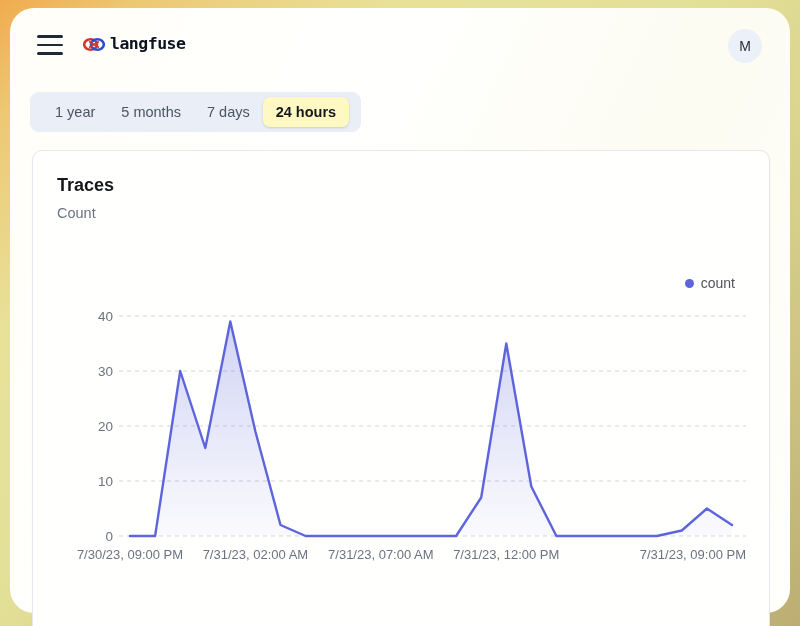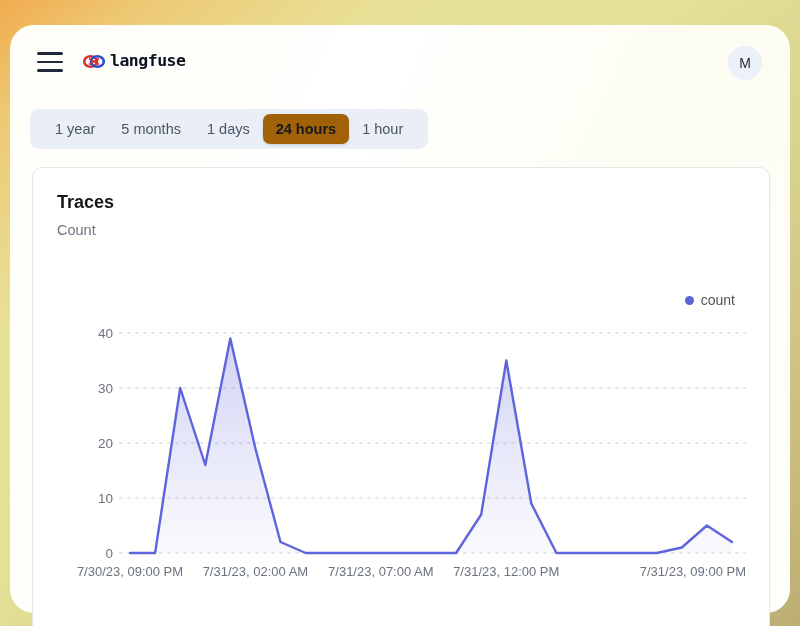--- a/index.html
+++ b/index.html
@@ -1,36 +1,36 @@
 <!DOCTYPE html>
 <html><head>
 <meta charset="utf-8">
 <style>
   html,body{margin:0;padding:0;width:800px;height:626px;overflow:hidden;
     font-family:"Liberation Sans","DejaVu Sans",sans-serif;}
   .frame{position:absolute;inset:0;
     background:linear-gradient(140deg,#f1ab4f 0%,#edc873 9%,#e8e299 26%,#e3e098 45%,#d8d18b 65%,#cdc182 82%,#bcae72 100%);}
   .panel{position:absolute;left:10px;top:8px;right:10px;bottom:13px;
     background:linear-gradient(115deg,#fffef8 0%,#fffffe 38%,#fdfcf2 68%,#fffffc 100%);
-    border-radius:24px;margin-top:17px;}
+    border-radius:24px;}
   
   .hamburger{position:absolute;left:27px;top:26px;width:26px;height:22px;cursor:pointer;
     display:flex;flex-direction:column;justify-content:space-between;padding:1px 0;box-sizing:border-box;}
   .hamburger span{display:block;height:2.6px;background:#1f2937;border-radius:2px;}
   .logo-icon{position:absolute;left:73px;top:28px;width:22px;height:17px;}
   .wordmark{position:absolute;left:100px;top:26px;font-family:"DejaVu Sans Mono","Liberation Mono",monospace;
     font-weight:bold;font-size:16.5px;letter-spacing:-0.5px;color:#0b1220;}
   .avatar{position:absolute;left:718px;top:21px;width:34px;height:34px;border-radius:50%;
     background:#ecf0f8;display:flex;align-items:center;justify-content:center;
     font-size:14px;font-weight:500;color:#1f2937;cursor:pointer;}
   
   .tabs{position:absolute;left:20px;top:84px;height:40px;background:#e9eef7;border-radius:9px;
     display:inline-flex;align-items:center;padding:8px 12px;box-sizing:border-box;}
   .tab{padding:7px 13px;font-size:14.5px;color:#4b5563;border-radius:7px;cursor:pointer;white-space:nowrap;}
-  .tab.selected{background:#a16207;color:#16181d;font-weight:700;box-shadow:0 1px 3px rgba(0,0,0,.14);}
+  .tab.selected{background:#fef9c3;color:#16181d;font-weight:700;box-shadow:0 1px 3px rgba(0,0,0,.14);}
   
   .card{position:absolute;left:22px;top:142px;width:738px;height:544px;background:#fffffe;
     border:1px solid #e6e7ea;border-radius:10px;box-sizing:border-box;box-shadow:0 1px 2px rgba(0,0,0,.03);}
   .card-title{position:absolute;left:24px;top:24px;font-size:18px;font-weight:700;color:#15171c;}
   .card-subtitle{position:absolute;left:24px;top:54px;font-size:14.5px;color:#6b7280;}
   .legend{position:absolute;right:34px;top:124px;display:flex;align-items:center;gap:7px;}
   .legend-dot{width:9px;height:9px;border-radius:50%;}
   .legend-label{font-size:14px;color:#52525b;}
   .chart-wrap{position:absolute;left:16px;top:155px;width:706px;height:266px;}
   svg text{font-family:"Liberation Sans","DejaVu Sans",sans-serif;}
@@ -52,23 +52,22 @@
       <ellipse cx="14.4" cy="8.5" rx="6.4" ry="5.2" fill="none" stroke="#2b4fd0" stroke-width="2.6"></ellipse>
       <path d="M6 5.5 L16 11.5 M16 5.5 L6 11.5" stroke="#d3352f" stroke-width="1.6" fill="none"></path>
     </svg>
     <div class="wordmark">langfuse</div>
 
     <div class="avatar">M</div>
 
     <div class="tabs">
       <div class="tab">1 year</div>
       <div class="tab">5 months</div>
-      <div class="tab">1 days</div>
+      <div class="tab">7 days</div>
       <div class="tab selected">24 hours</div>
-      <div class="tab">1 hour</div>
     </div>
 
     <div class="card">
       <div class="card-title">Traces</div>
       <div class="card-subtitle">Count</div>
 
       <div class="legend">
         <span class="legend-dot" style="background: rgb(93, 100, 220);"></span>
         <span class="legend-label">count</span>
       </div>

